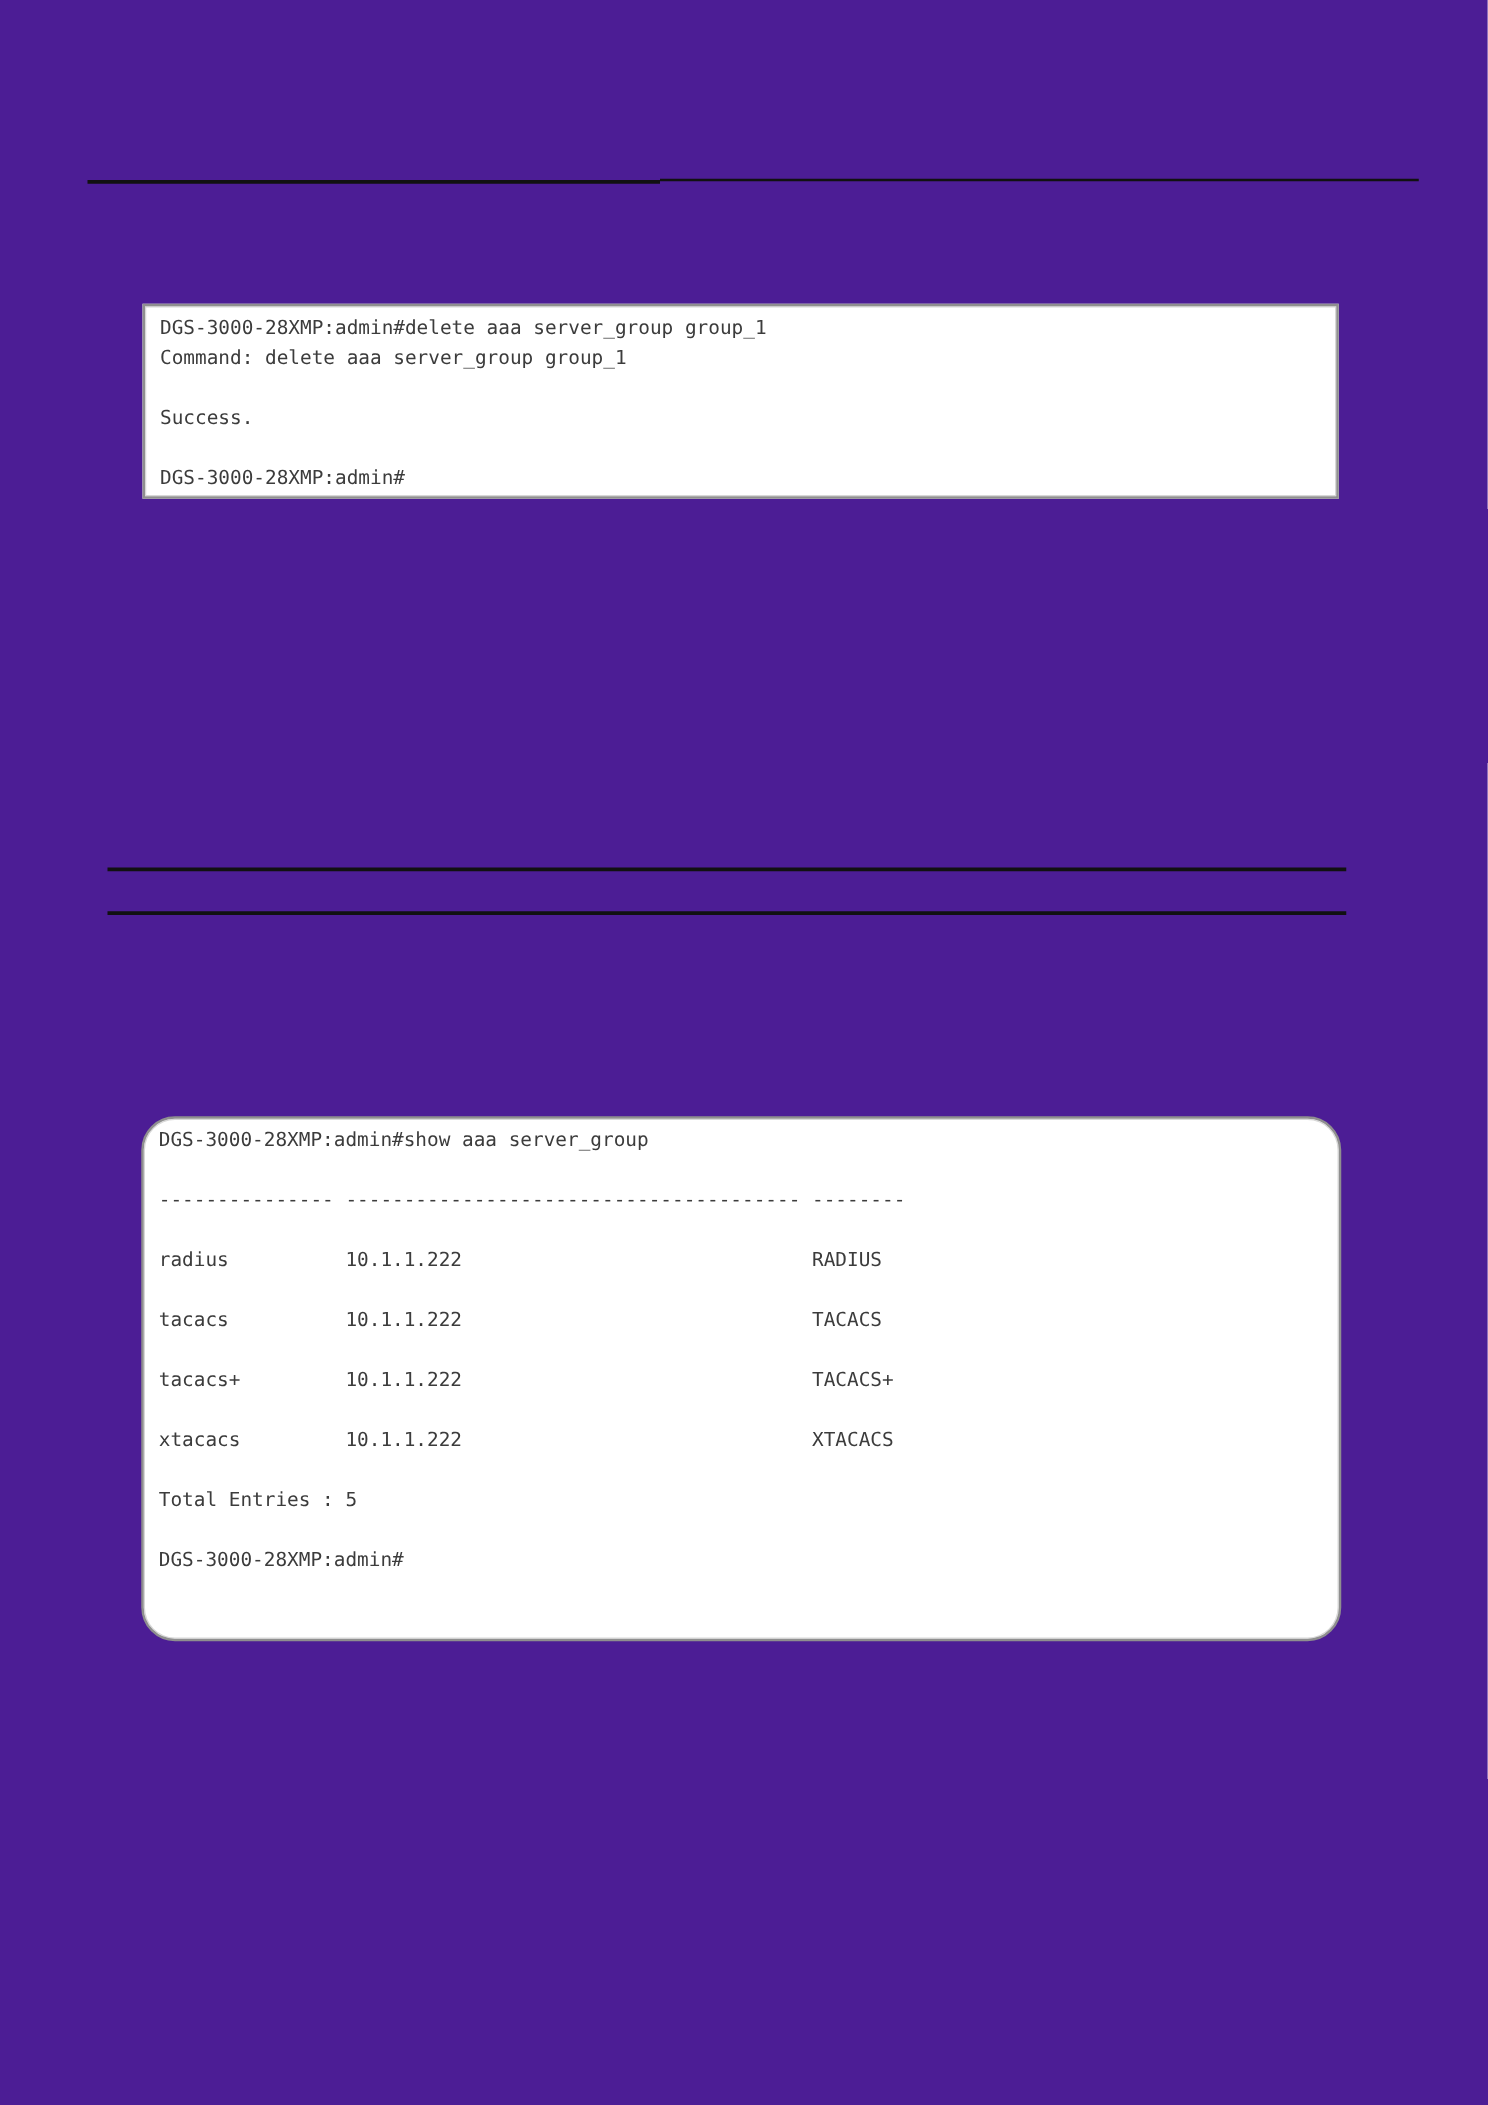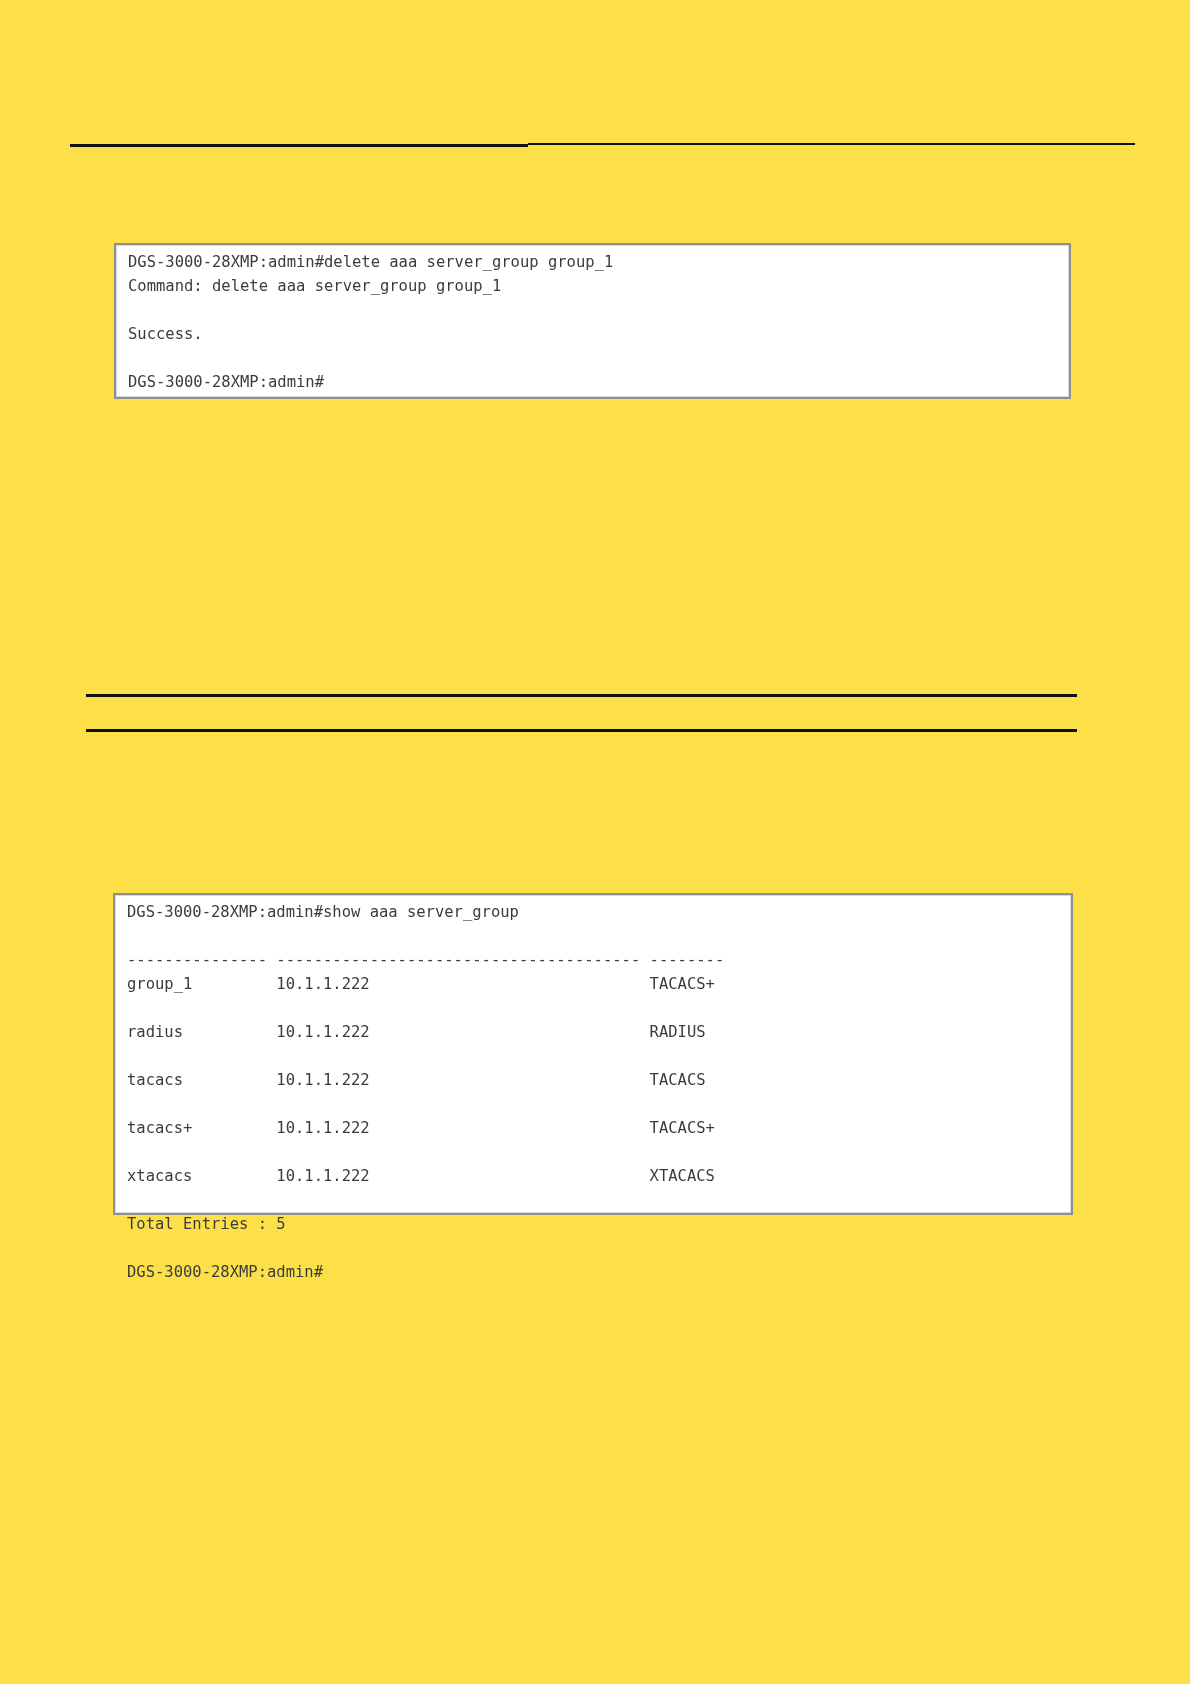--- a/index.html
+++ b/index.html
@@ -10,21 +10,21 @@
   body {
     position: relative;
     width: 1190px;
     height: 1684px;
     font-family: "Liberation Sans", sans-serif;
     overflow: hidden;
   }
   .page {
     position: absolute;
     inset: 0;
-    background: #fde047;
+    background: #4c1d95;
   }
   .rule {
     position: absolute;
     background: #111111;
   }
   .rule-header-left {
     left: 70px;
     top: 144px;
     width: 458px;
     height: 2.5px;
@@ -61,21 +61,22 @@
   .console-1 {
     left: 114px;
     top: 243px;
     width: 957px;
     height: 156px;
   }
   .console-2 {
     left: 113px;
     top: 893px;
     width: 960px;
-    height: 322px;
+    height: 420px;
+    border-radius: 27px;
   }
   .console-line {
     white-space: pre;
     height: 24px;
     line-height: 24px;
   }
 </style>
 </head>
 <body>
 
@@ -93,21 +94,20 @@
     <div class="console-line">DGS-3000-28XMP:admin#</div>
   </div>
 
   <div class="rule rule-divider-top"></div>
   <div class="rule rule-divider-bottom"></div>
 
   <div class="console console-2">
     <div class="console-line">DGS-3000-28XMP:admin#show aaa server_group</div>
     <div class="console-line"></div>
     <div class="console-line">--------------- --------------------------------------- --------</div>
-    <div class="console-line">group_1         10.1.1.222                              TACACS+</div>
     <div class="console-line"></div>
     <div class="console-line">radius          10.1.1.222                              RADIUS</div>
     <div class="console-line"></div>
     <div class="console-line">tacacs          10.1.1.222                              TACACS</div>
     <div class="console-line"></div>
     <div class="console-line">tacacs+         10.1.1.222                              TACACS+</div>
     <div class="console-line"></div>
     <div class="console-line">xtacacs         10.1.1.222                              XTACACS</div>
     <div class="console-line"></div>
     <div class="console-line">Total Entries : 5</div>

